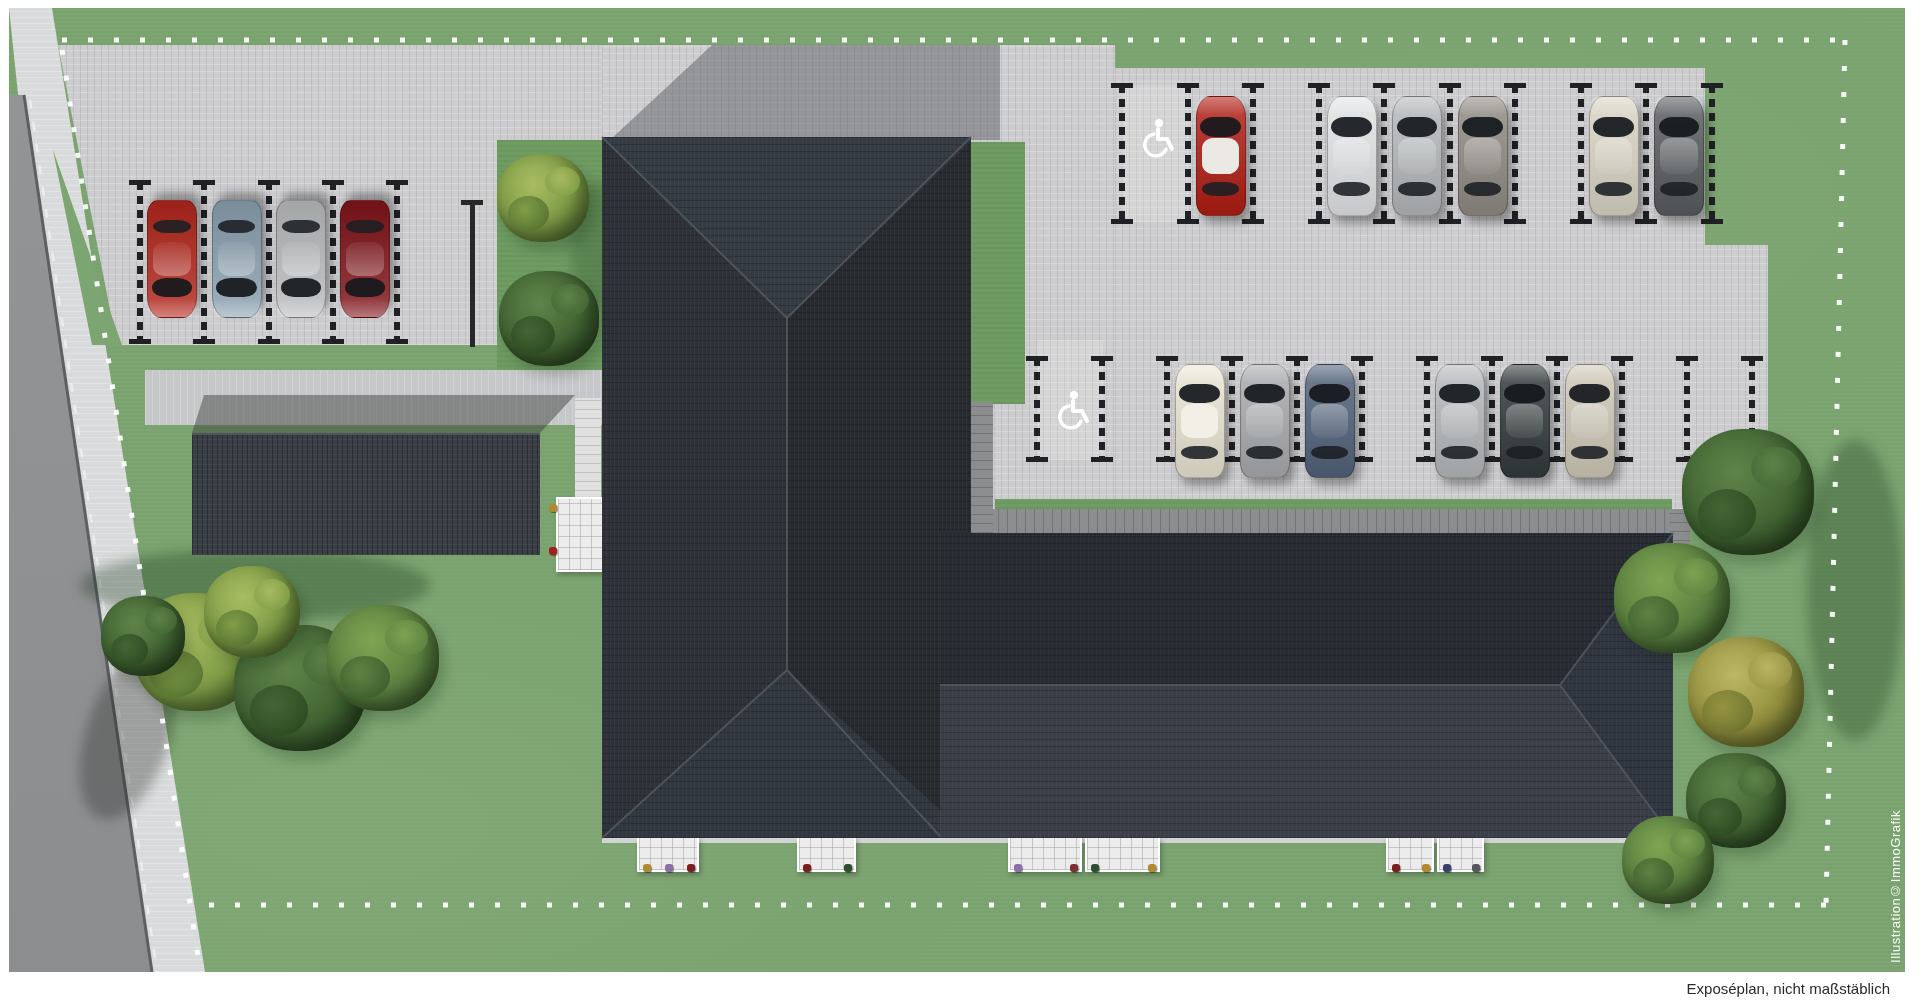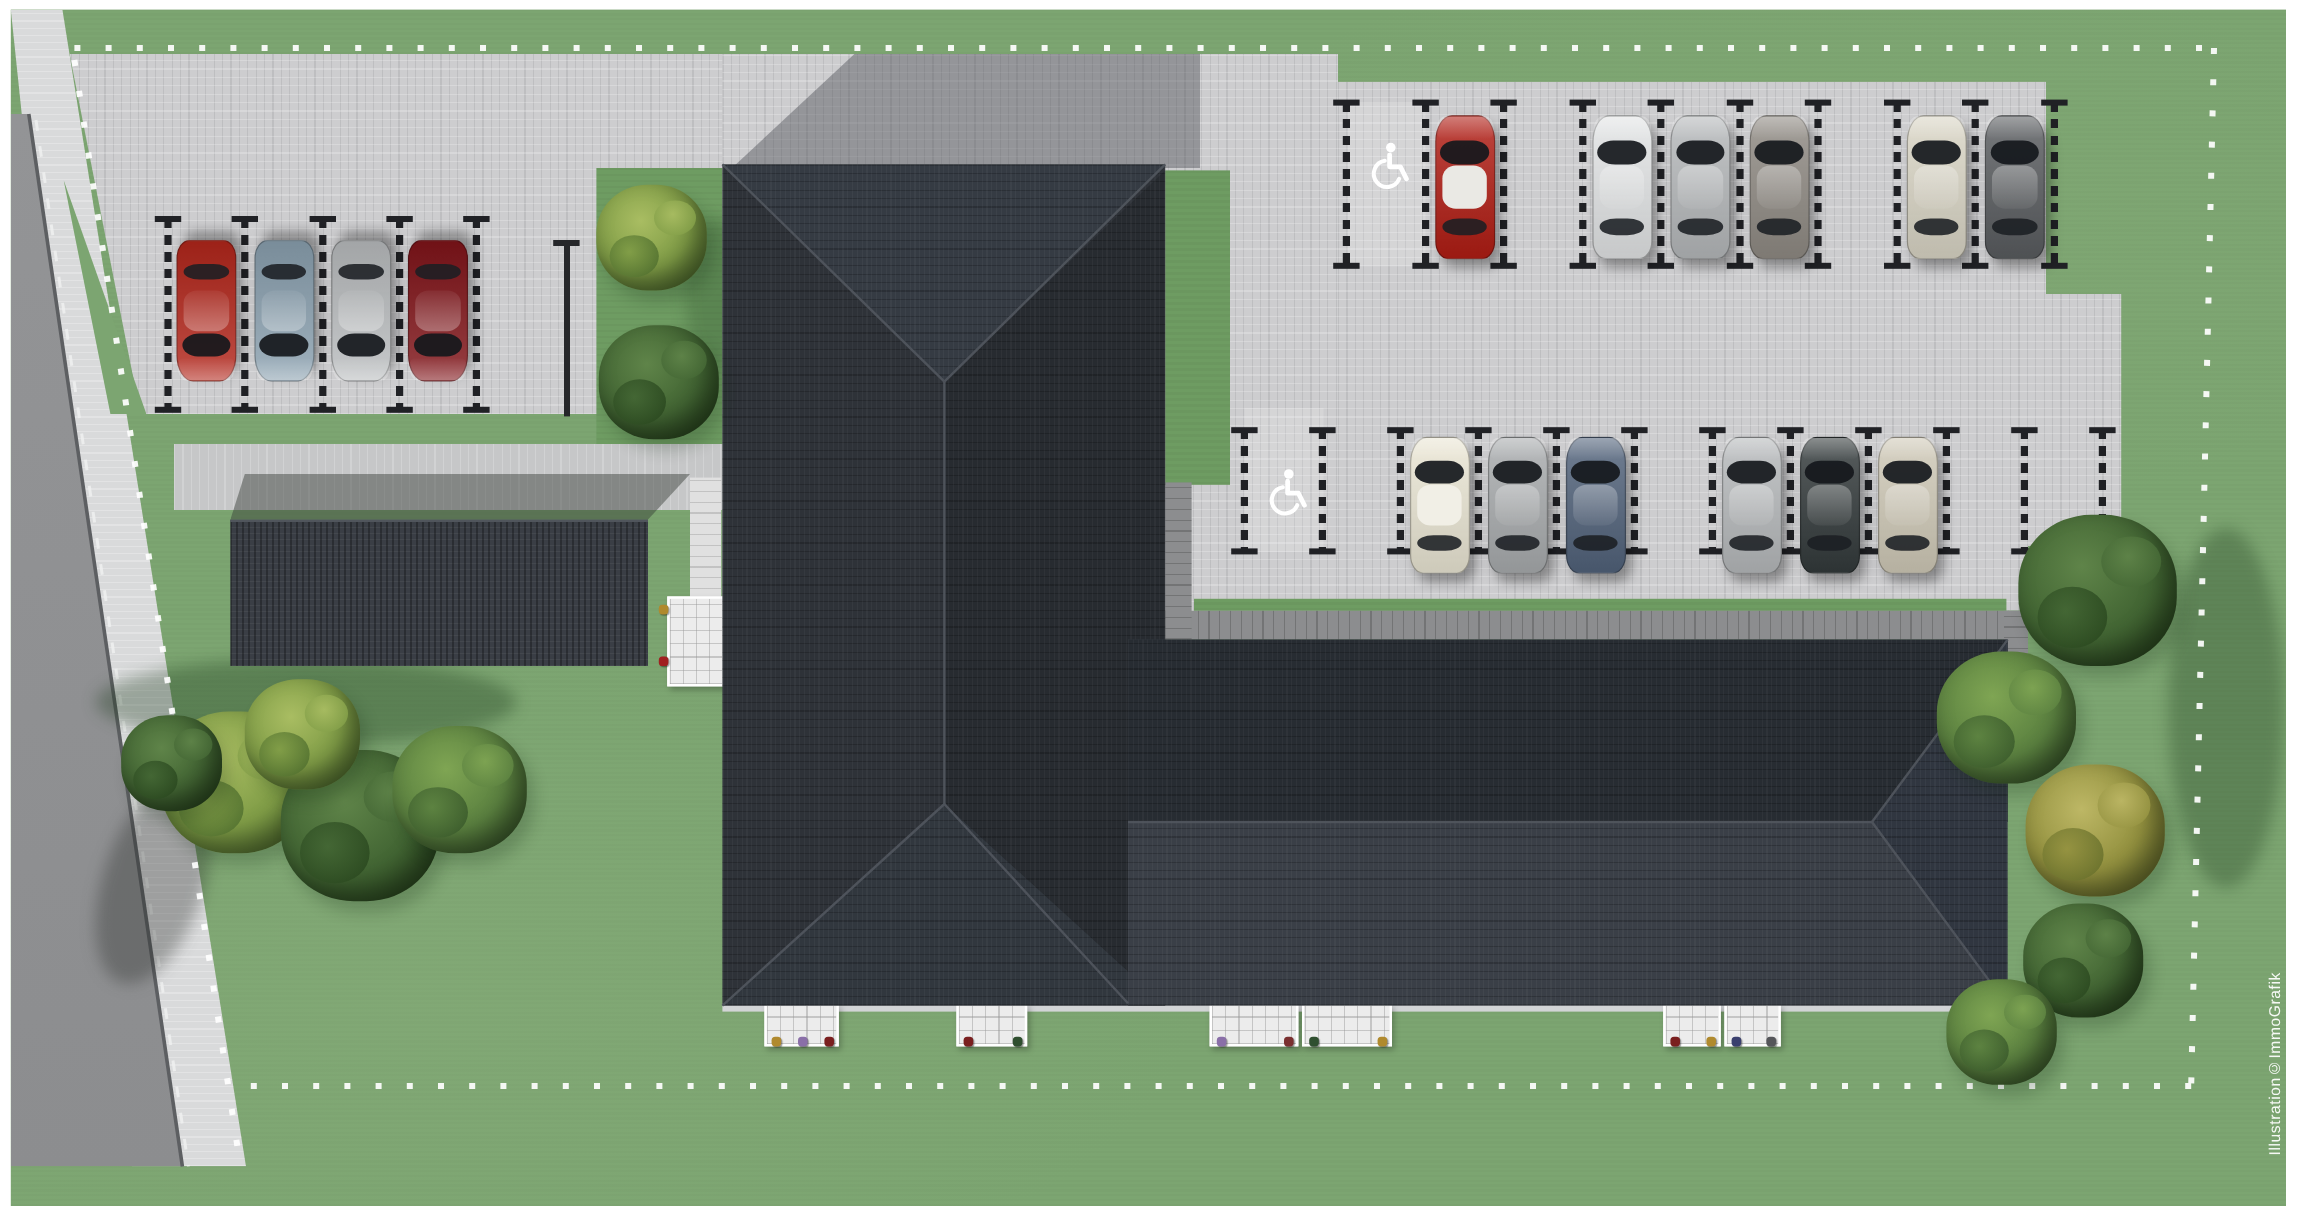--- a/index.html
+++ b/index.html
@@ -459,13 +459,16 @@
       <path d="M1826 905 L190 905"></path>
       <path d="M62 50 L200 970"></path>
     </g>
   </svg>
 
   <div class="watermark">Illustration©ImmoGrafik</div>
 
   <div class="frame frame-top"></div>
   <div class="frame frame-left"></div>
   <div class="frame frame-right"></div>
+  <div class="frame frame-bottom">
+    <div class="caption">Exposéplan, nicht maßstäblich</div>
+  </div>
 </div>
 
 </body></html>

